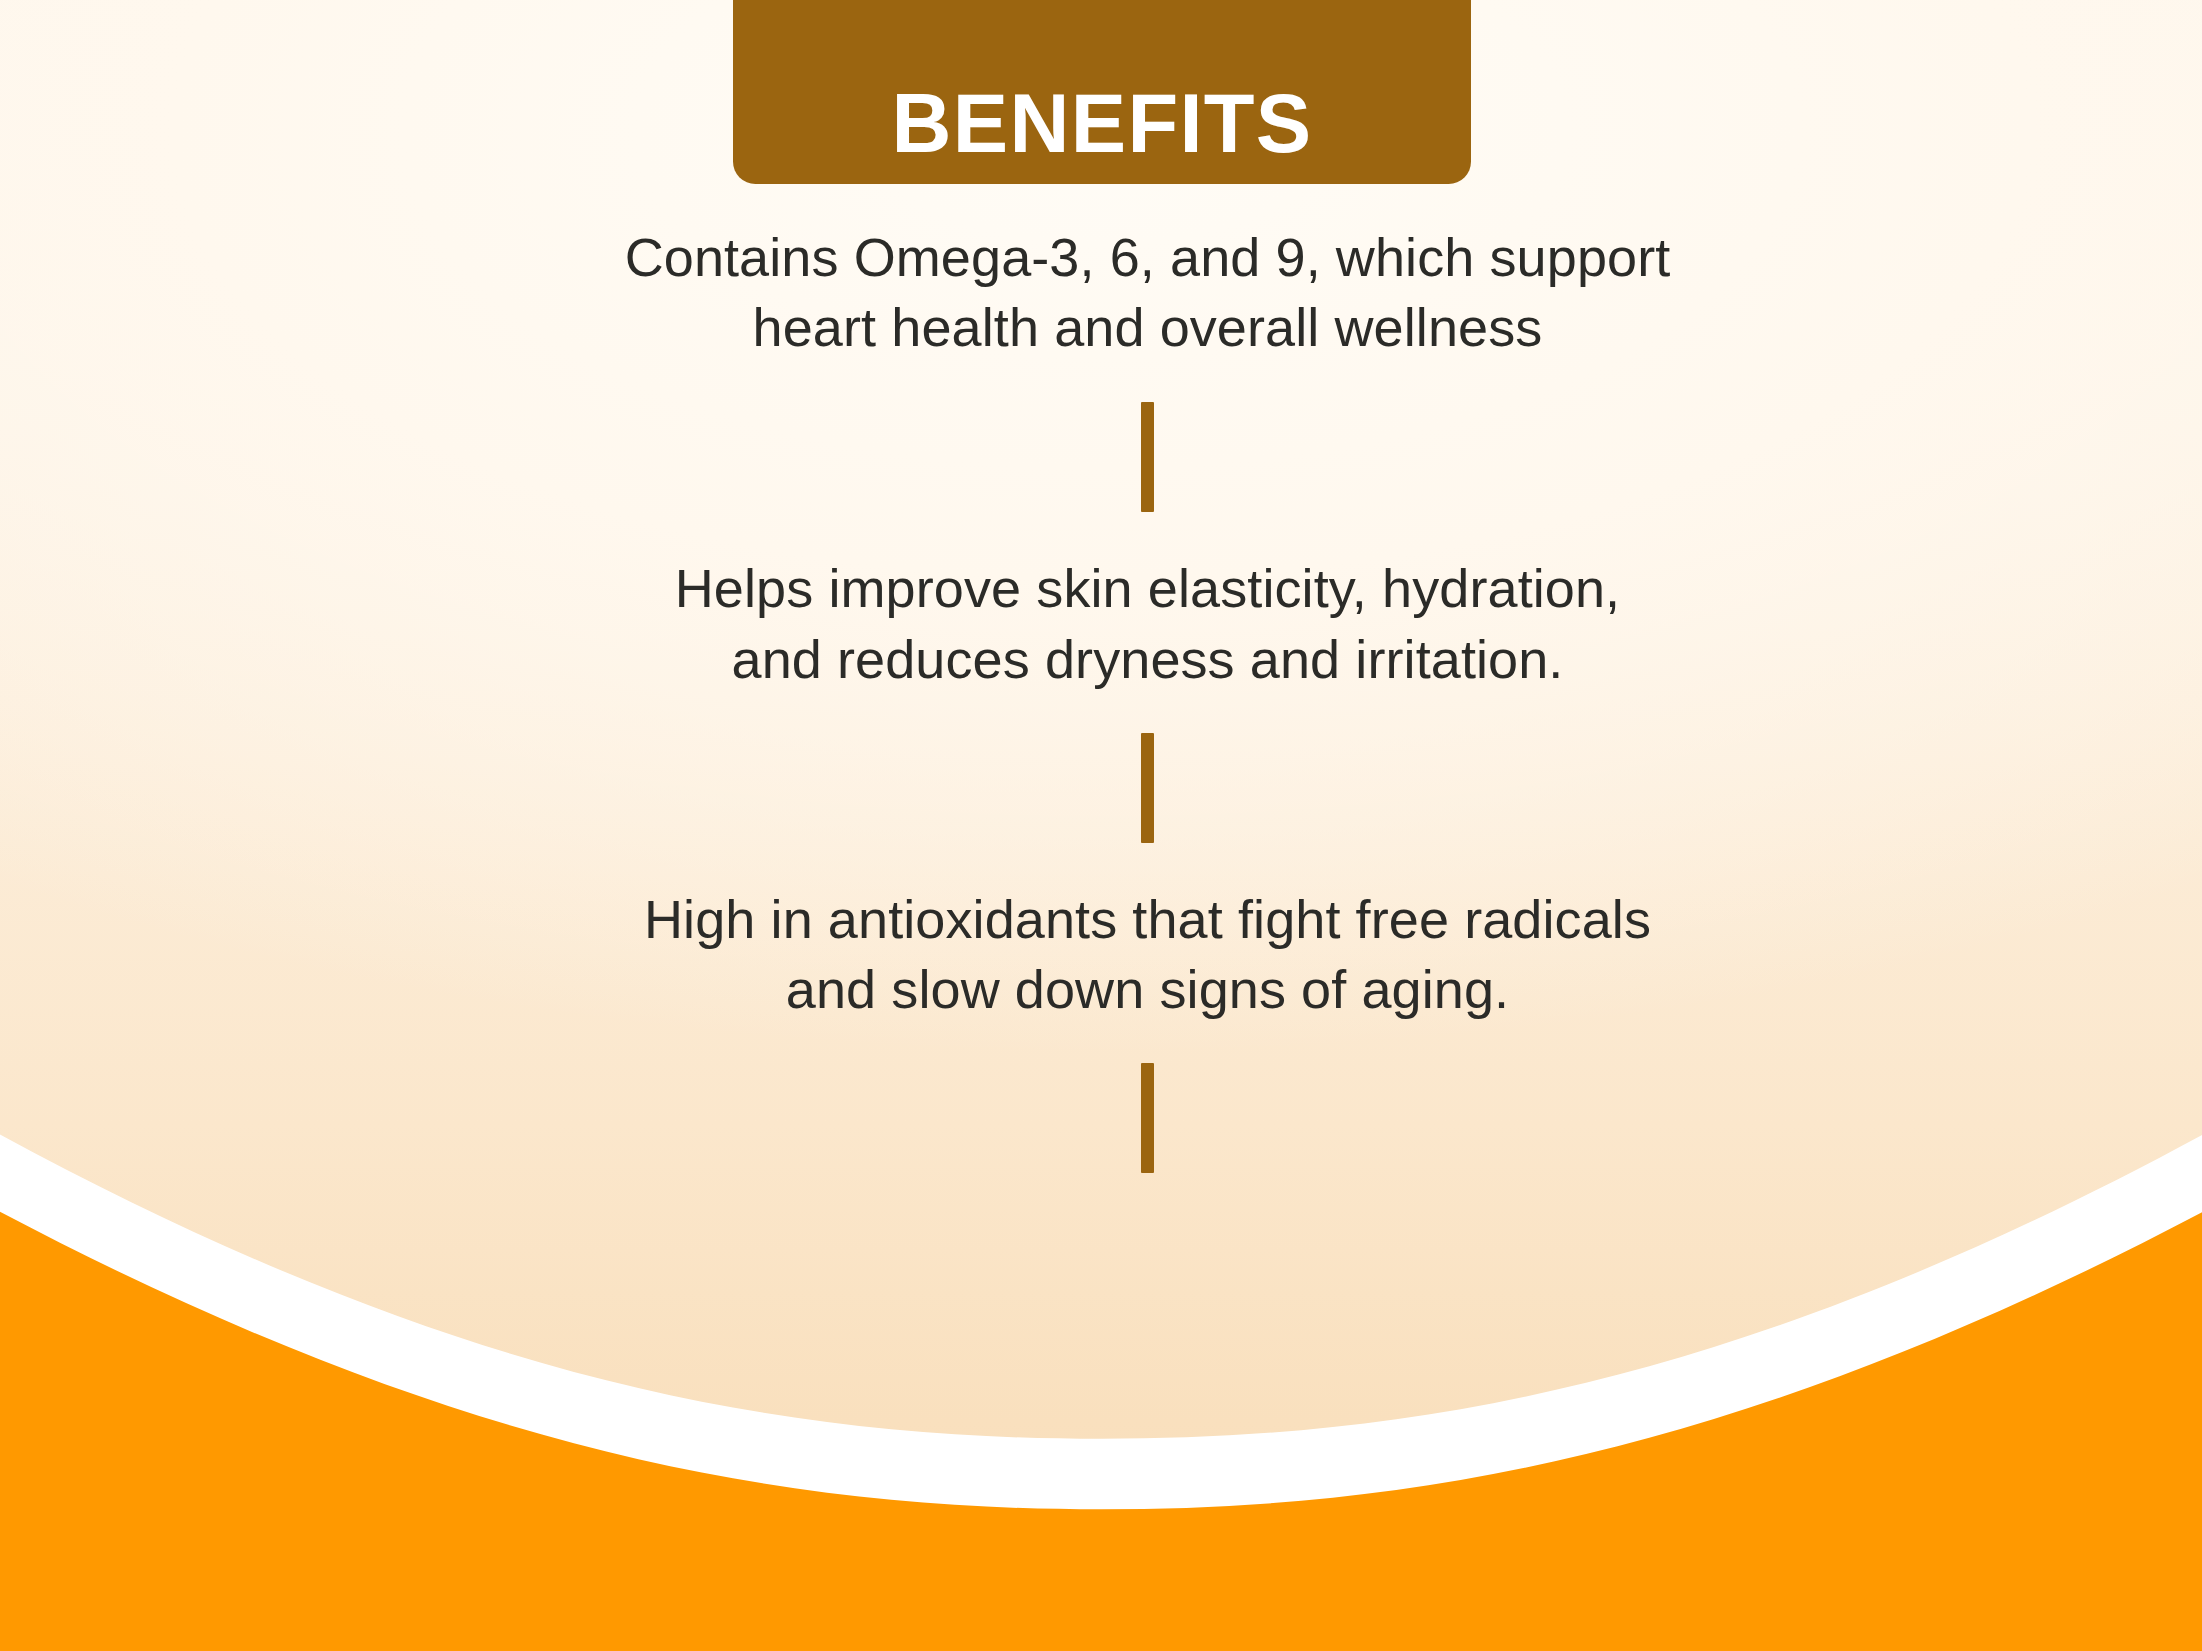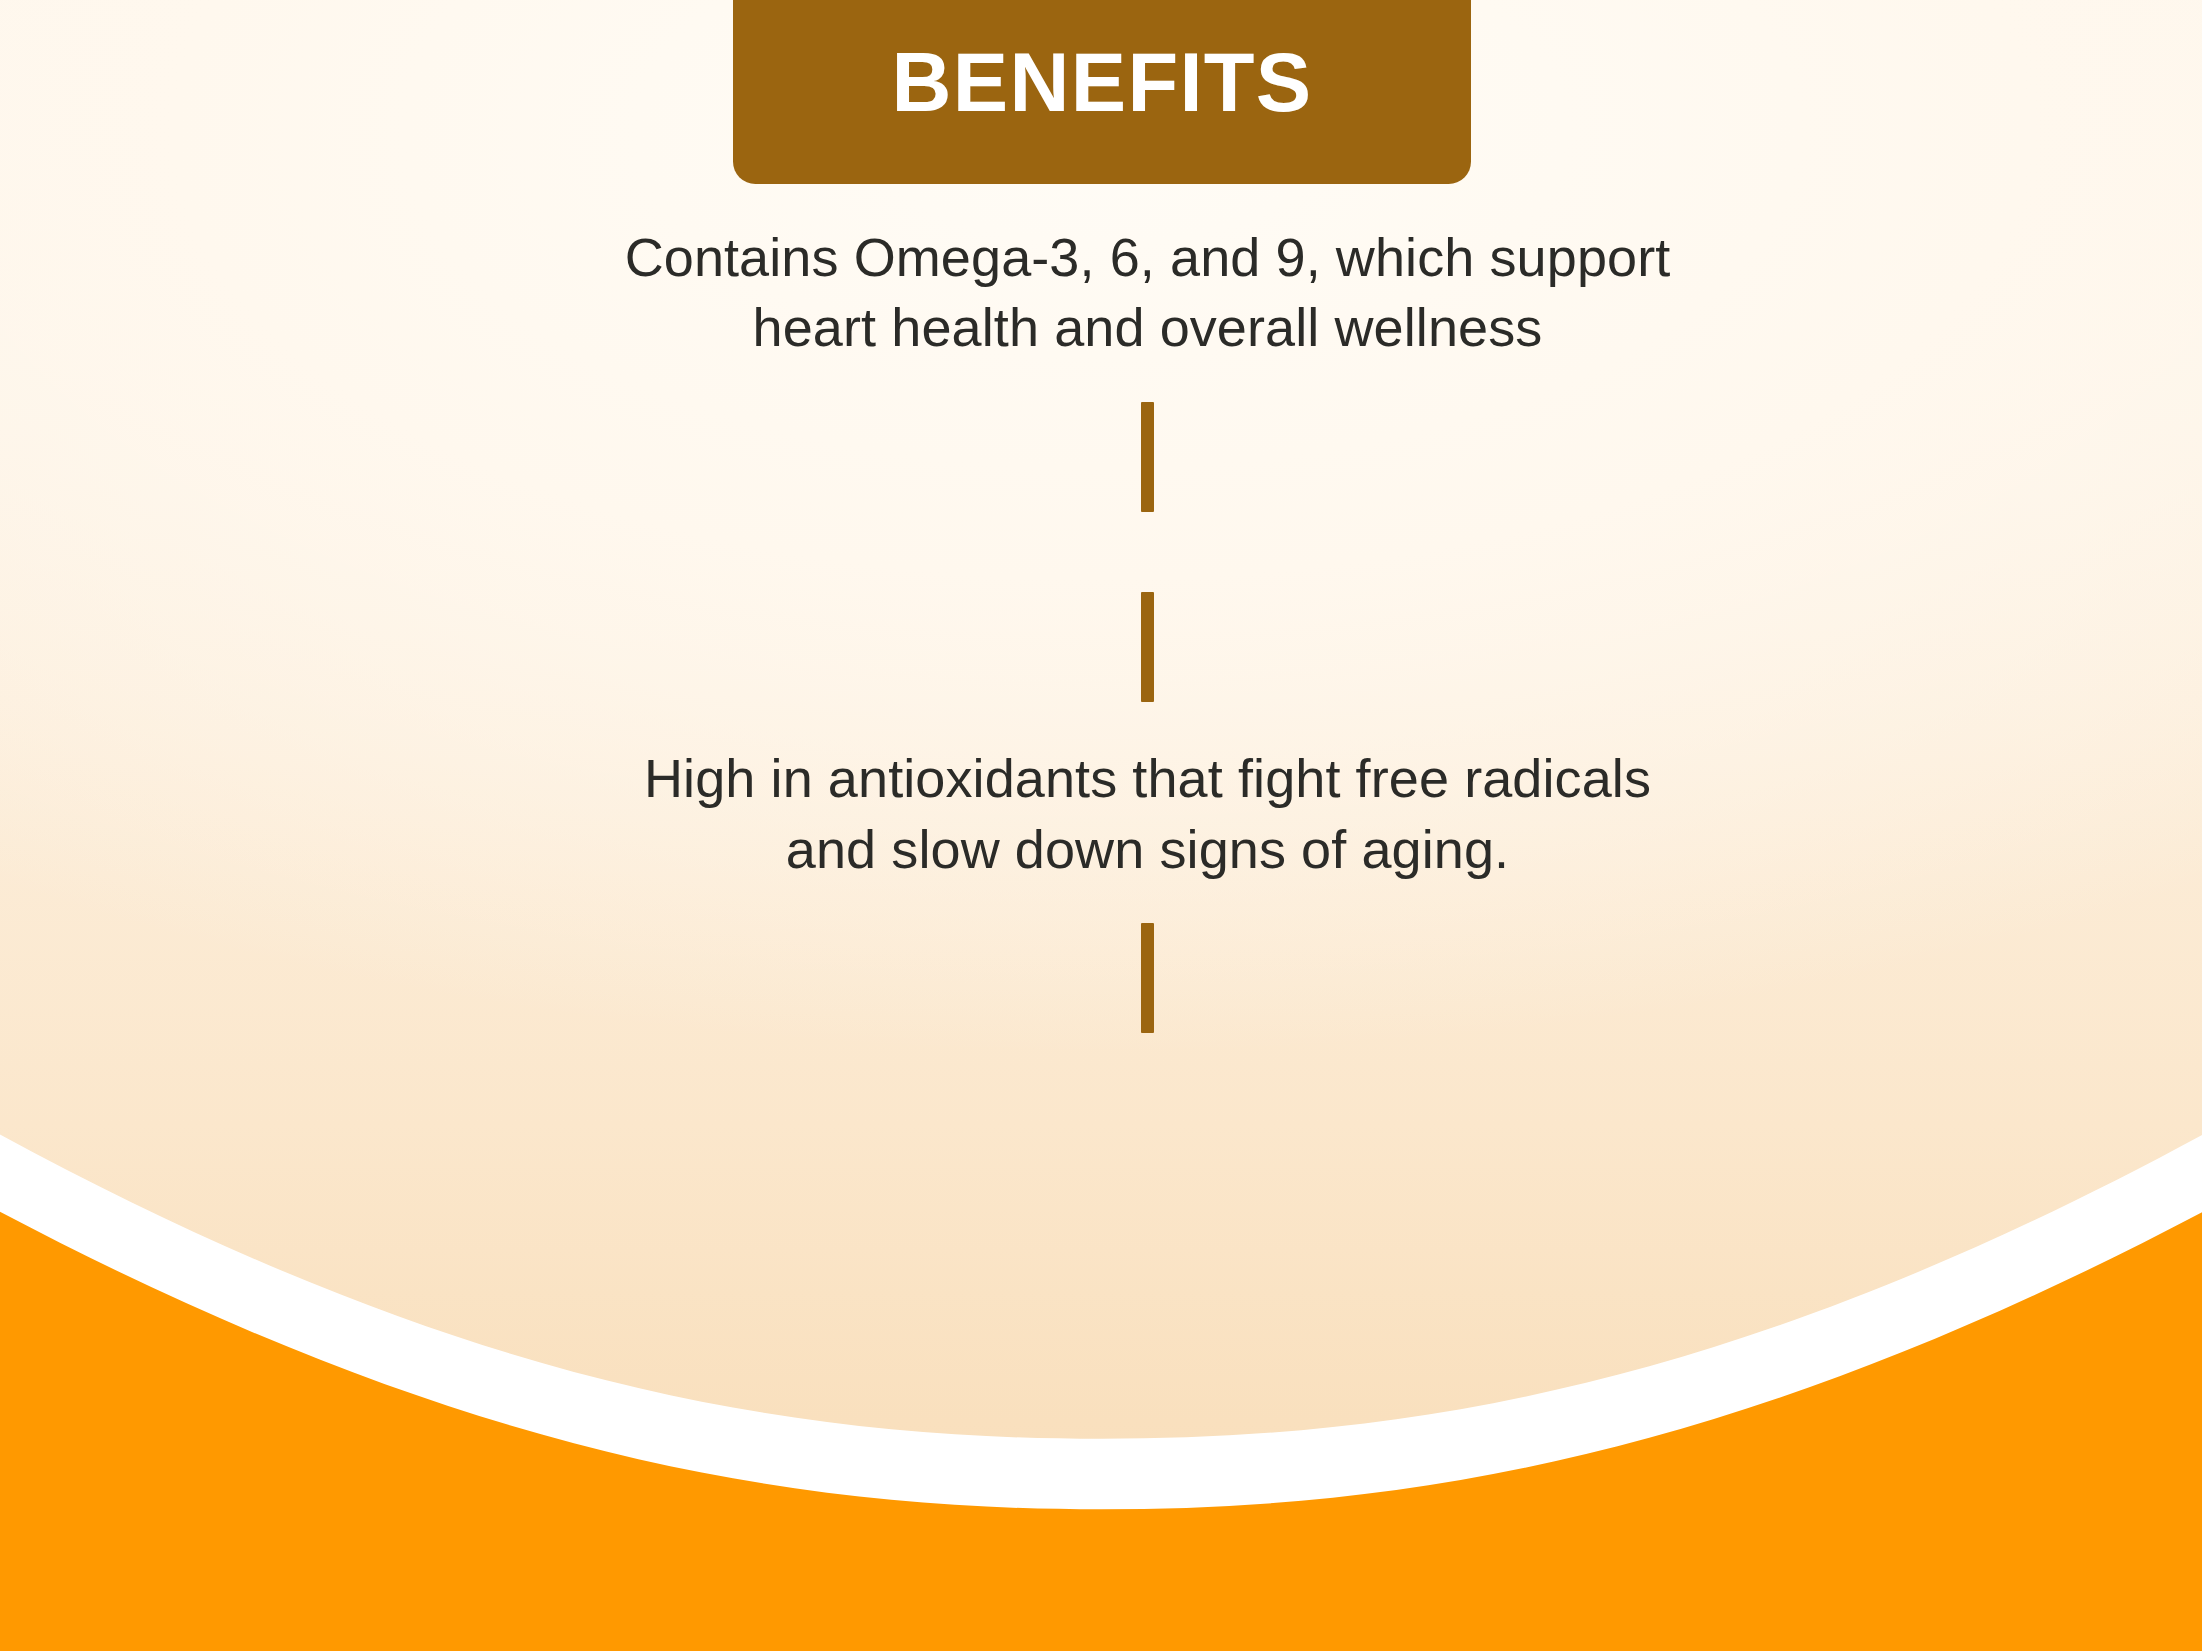--- a/index.html
+++ b/index.html
@@ -50,21 +50,21 @@
   #benefits-banner {
     position: absolute;
     left: 733px;
     top: 0;
     width: 738px;
     height: 184px;
     background: #9B6510;
     border-bottom-left-radius: 22.4px;
     border-bottom-right-radius: 22.4px;
     display: flex;
-    align-items: center;
+    align-items: flex-end;
     justify-content: center;
     box-sizing: border-box;
     padding-bottom: 19px;
     z-index: 5;
   }
   #benefits-banner .banner-title {
     color: #FFFFFF;
     font-family: "Liberation Sans", sans-serif;
     font-size: 83px;
     font-weight: 700;
@@ -124,20 +124,22 @@
     <span class="banner-title">BENEFITS</span>
   </div>
 
   <div id="benefits-list">
 
     <div class="benefit-item">Contains Omega-3, 6, and 9, which support
 heart health and overall wellness</div>
 
     <div class="benefit-divider d1"></div>
 
+    <div class="benefit-item">Helps improve skin elasticity, hydration,
+and reduces dryness and irritation.</div>
 
     <div class="benefit-divider d2"></div>
 
     <div class="benefit-item">High in antioxidants that fight free radicals
 and slow down signs of aging.</div>
 
     <div class="benefit-divider d3"></div>
 
 
   </div>

